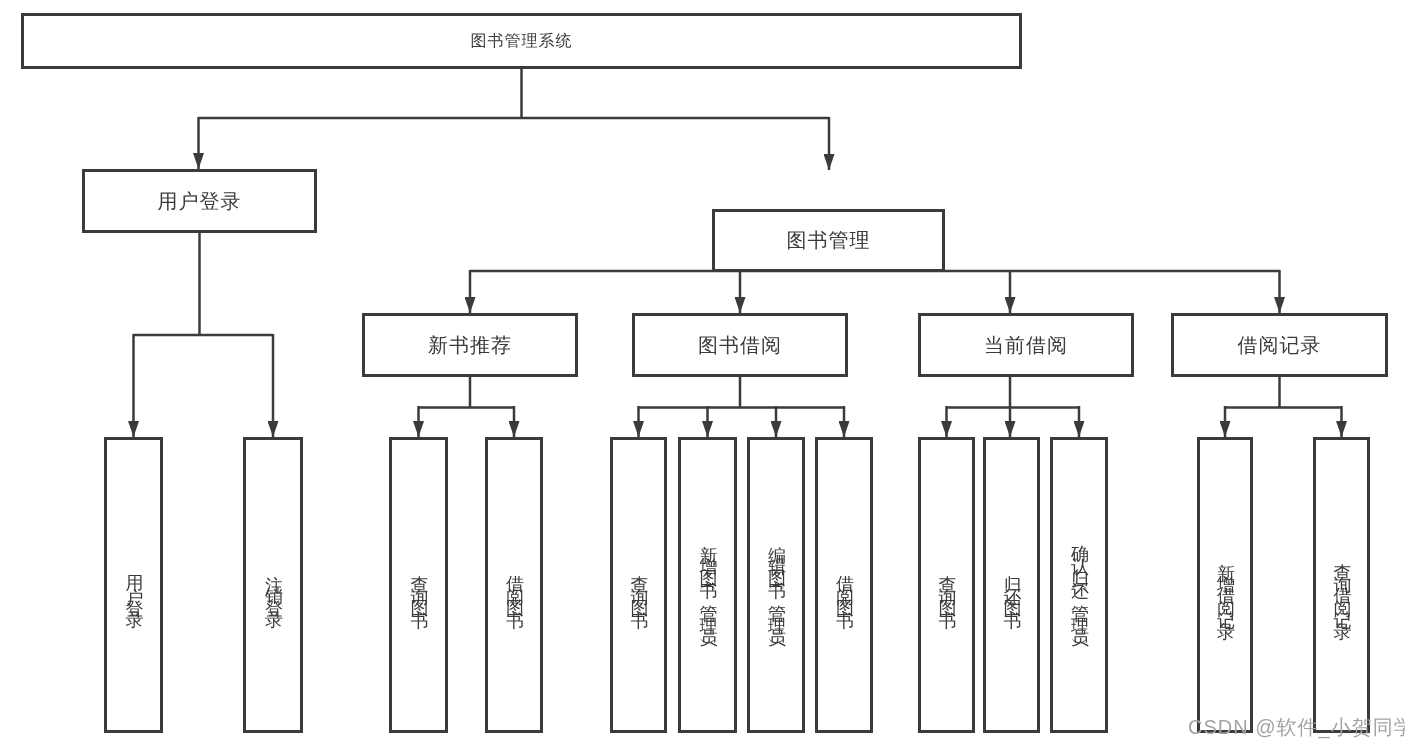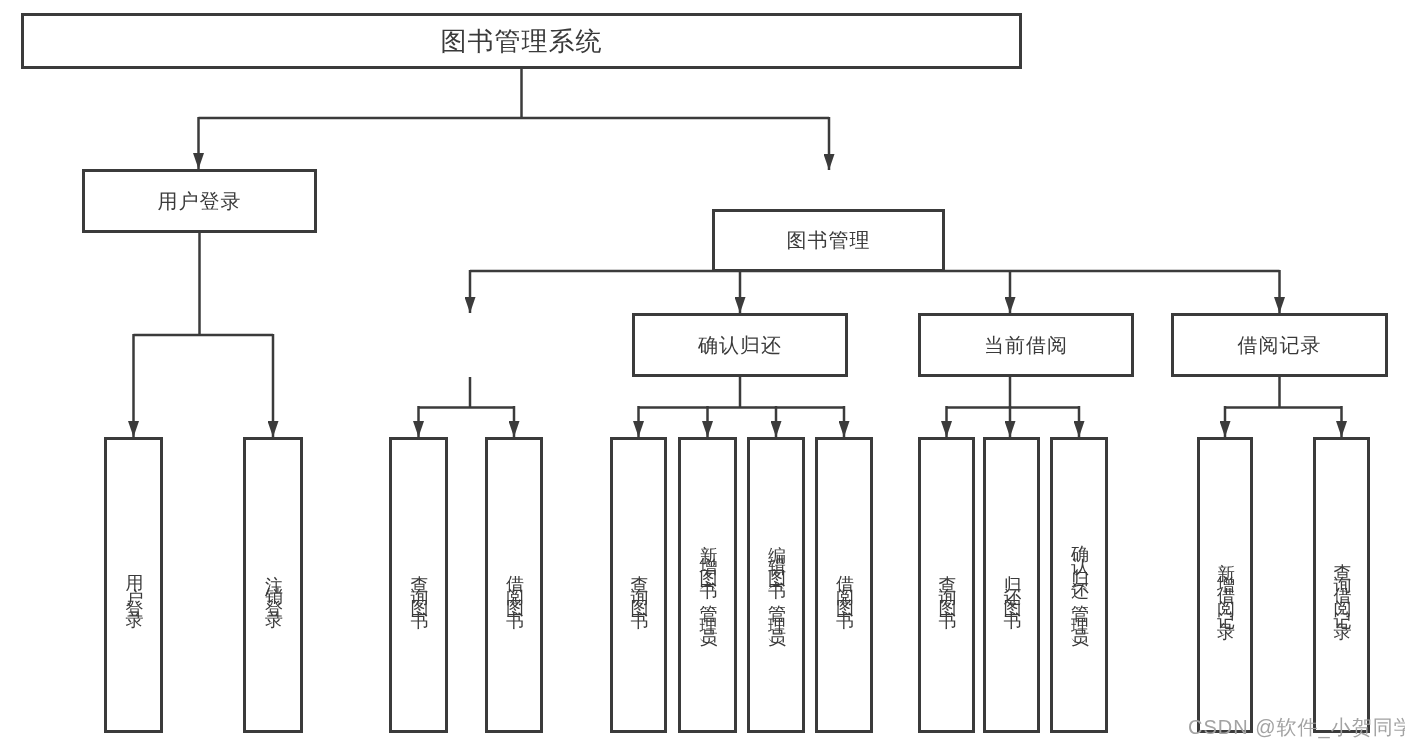--- a/index.html
+++ b/index.html
@@ -23,21 +23,21 @@
   .node{
     position:absolute;
     box-sizing:border-box;
     border:3px solid var(--line);
     background:var(--box-fill);
     display:flex;align-items:center;justify-content:center;
     color:var(--text);
     font-size:20px;
     letter-spacing:1px;
   }
-  .node.root{font-size:26px;}
+  .node.root{font-size:16px;}
   .leaf{
     position:absolute;
     top:437px;height:296px;
     box-sizing:border-box;
     border:3px solid var(--line);
     background:var(--box-fill);
     display:flex;align-items:center;justify-content:center;
   }
   .vtext{
     writing-mode:vertical-rl;
@@ -114,22 +114,25 @@
     <span>图书管理系统</span>
   </div>
 
   <div class="node" style="left:82px;top:169px;width:235px;height:64px;">
     <span>用户登录</span>
   </div>
   <div class="node" style="left:712px;top:170px;width:233px;height:63px;margin-top:39px;">
     <span>图书管理</span>
   </div>
 
+  <div class="node" style="left:362px;top:313px;width:216px;height:64px;">
+    <span>新书推荐</span>
+  </div>
   <div class="node" style="left:632px;top:313px;width:216px;height:64px;">
-    <span>确认归还</span>
+    <span>图书借阅</span>
   </div>
   <div class="node" style="left:902px;top:313px;width:216px;height:64px;margin-left:16px;">
     <span>当前借阅</span>
   </div>
   <div class="node" style="left:1171px;top:313px;width:217px;height:64px;">
     <span>借阅记录</span>
   </div>
 
   <div class="leaf" style="left:104px;width:59px;">
     <span class="vtext">用户登录</span>

